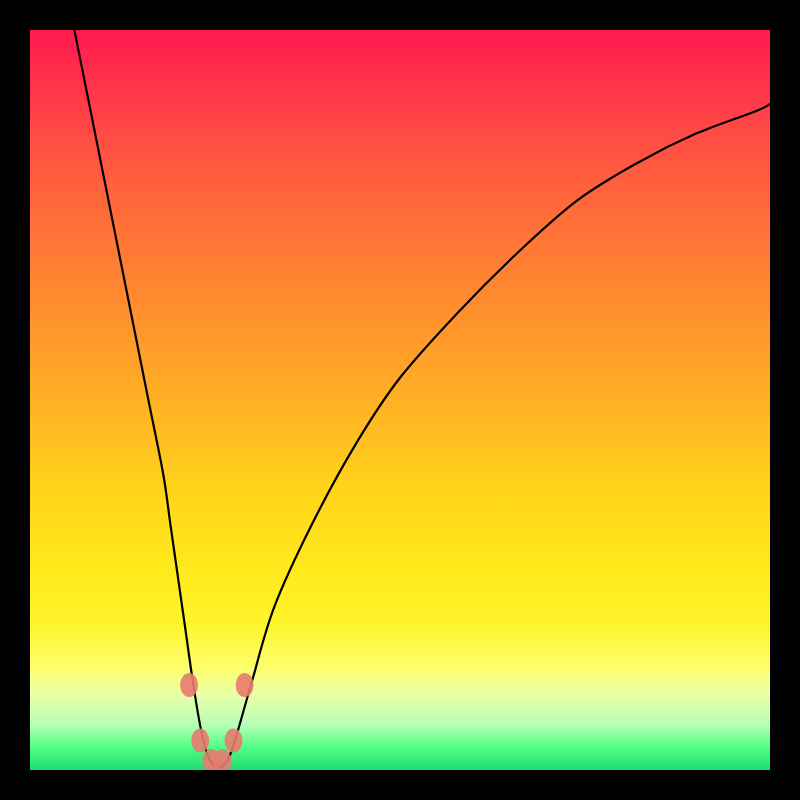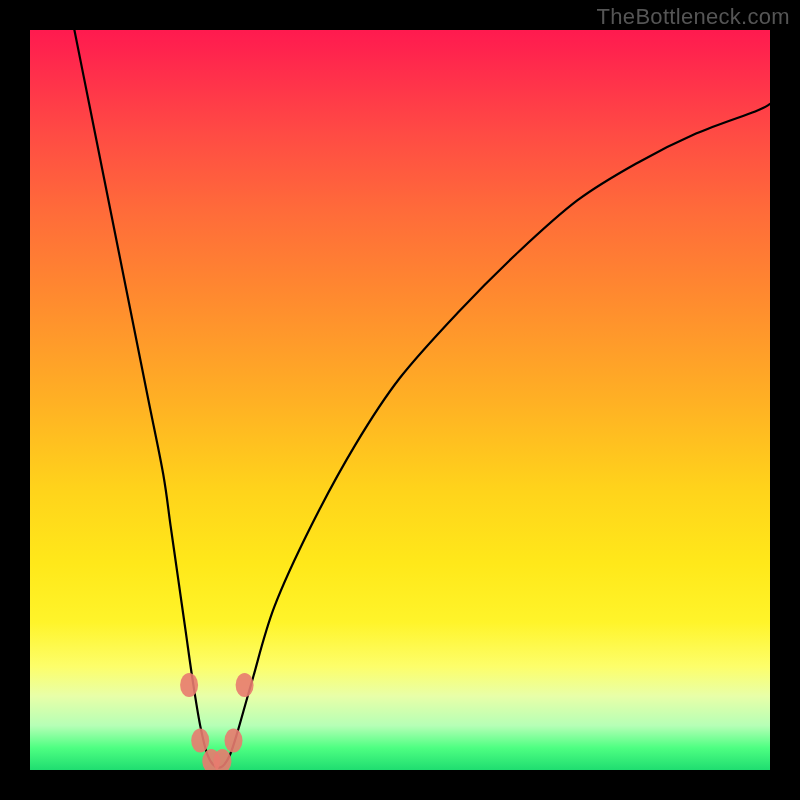--- a/index.html
+++ b/index.html
@@ -59,21 +59,20 @@
   }
   .svg-layer {
     position: absolute;
     inset: 0;
   }
 </style>
 </head>
 <body>
 
 <div class="outer">
-  <div class="watermark">TheBottleneck.com</div>
   <div class="plot-area">
     <div class="gradient"></div>
     <svg class="svg-layer" viewBox="0 0 740 740" preserveAspectRatio="none">
       <path id="curve-path" fill="none" stroke="#000" stroke-width="2.2" stroke-linecap="round" d="M 44.40 0.00 C 46.87 12.33, 54.27 49.33, 59.20 74.00 C 64.13 98.67, 69.07 123.33, 74.00 148.00 C 78.93 172.67, 83.87 197.33, 88.80 222.00 C 93.73 246.67, 98.67 271.33, 103.60 296.00 C 108.53 320.67, 113.47 345.33, 118.40 370.00 C 123.33 394.67, 129.50 423.03, 133.20 444.00 C 136.90 464.97, 138.13 478.53, 140.60 495.80 C 143.07 513.07, 145.53 530.33, 148.00 547.60 C 150.47 564.87, 152.93 582.13, 155.40 599.40 C 157.87 616.67, 160.33 635.17, 162.80 651.20 C 165.27 667.23, 167.73 683.27, 170.20 695.60 C 172.67 707.93, 175.13 718.42, 177.60 725.20 C 180.07 731.98, 182.53 734.45, 185.00 736.30 C 187.47 738.15, 189.93 738.15, 192.40 736.30 C 194.87 734.45, 197.33 730.75, 199.80 725.20 C 202.27 719.65, 203.50 715.33, 207.20 703.00 C 210.90 690.67, 215.83 672.17, 222.00 651.20 C 228.17 630.23, 234.33 603.10, 244.20 577.20 C 254.07 551.30, 267.63 522.93, 281.20 495.80 C 294.77 468.67, 310.80 439.07, 325.60 414.40 C 340.40 389.73, 352.73 370.00, 370.00 347.80 C 387.27 325.60, 409.47 302.17, 429.20 281.20 C 448.93 260.23, 468.67 240.50, 488.40 222.00 C 508.13 203.50, 527.87 185.00, 547.60 170.20 C 567.33 155.40, 587.07 144.30, 606.80 133.20 C 626.53 122.10, 646.27 112.23, 666.00 103.60 C 685.73 94.97, 712.87 86.33, 725.20 81.40 C 737.53 76.47, 737.53 75.23, 740.00 74.00"></path>
       <g id="markers">
           <ellipse cx="159.10" cy="654.90" rx="9" ry="12" fill="#e87b6f" fill-opacity="0.9"></ellipse>
           <ellipse cx="170.20" cy="710.40" rx="9" ry="12" fill="#e87b6f" fill-opacity="0.9"></ellipse>
           <ellipse cx="181.30" cy="731.12" rx="9" ry="12" fill="#e87b6f" fill-opacity="0.9"></ellipse>
           <ellipse cx="192.40" cy="731.12" rx="9" ry="12" fill="#e87b6f" fill-opacity="0.9"></ellipse>
           <ellipse cx="203.50" cy="710.40" rx="9" ry="12" fill="#e87b6f" fill-opacity="0.9"></ellipse>

